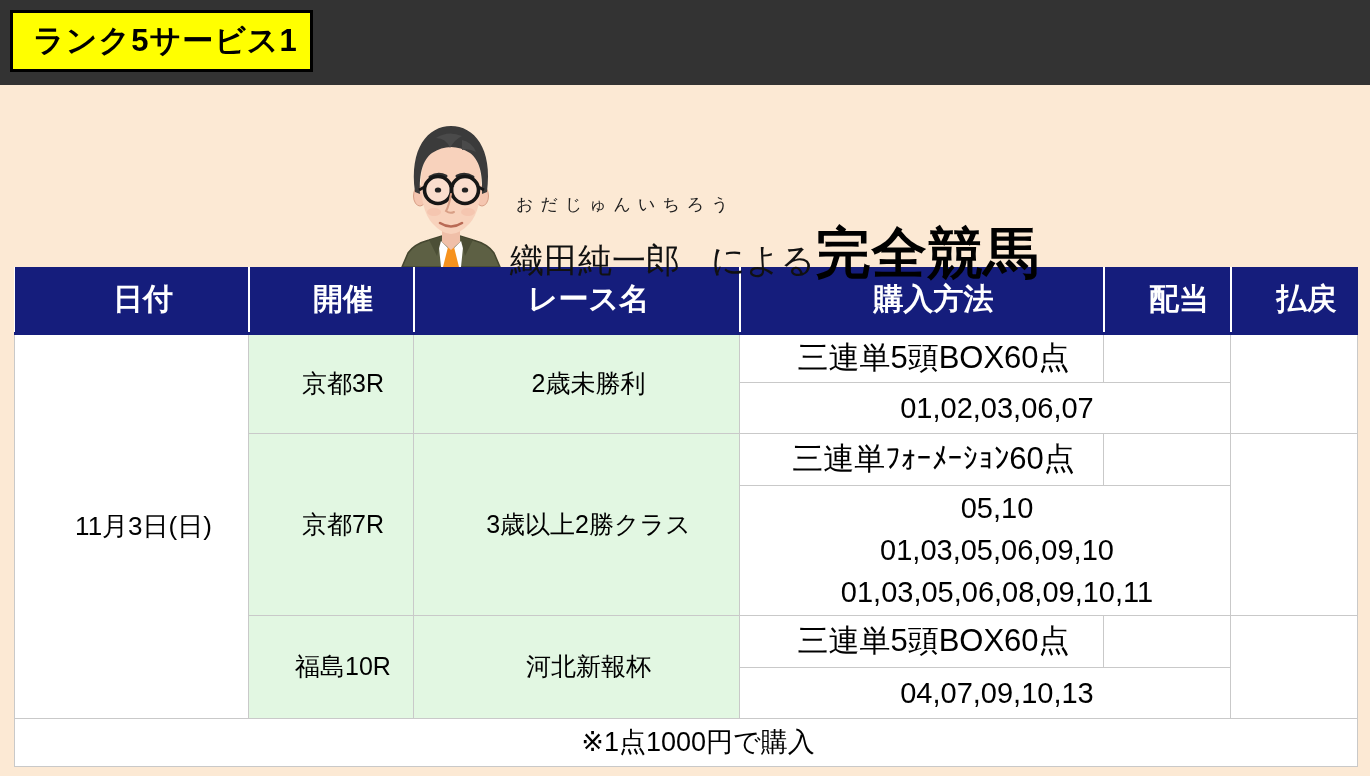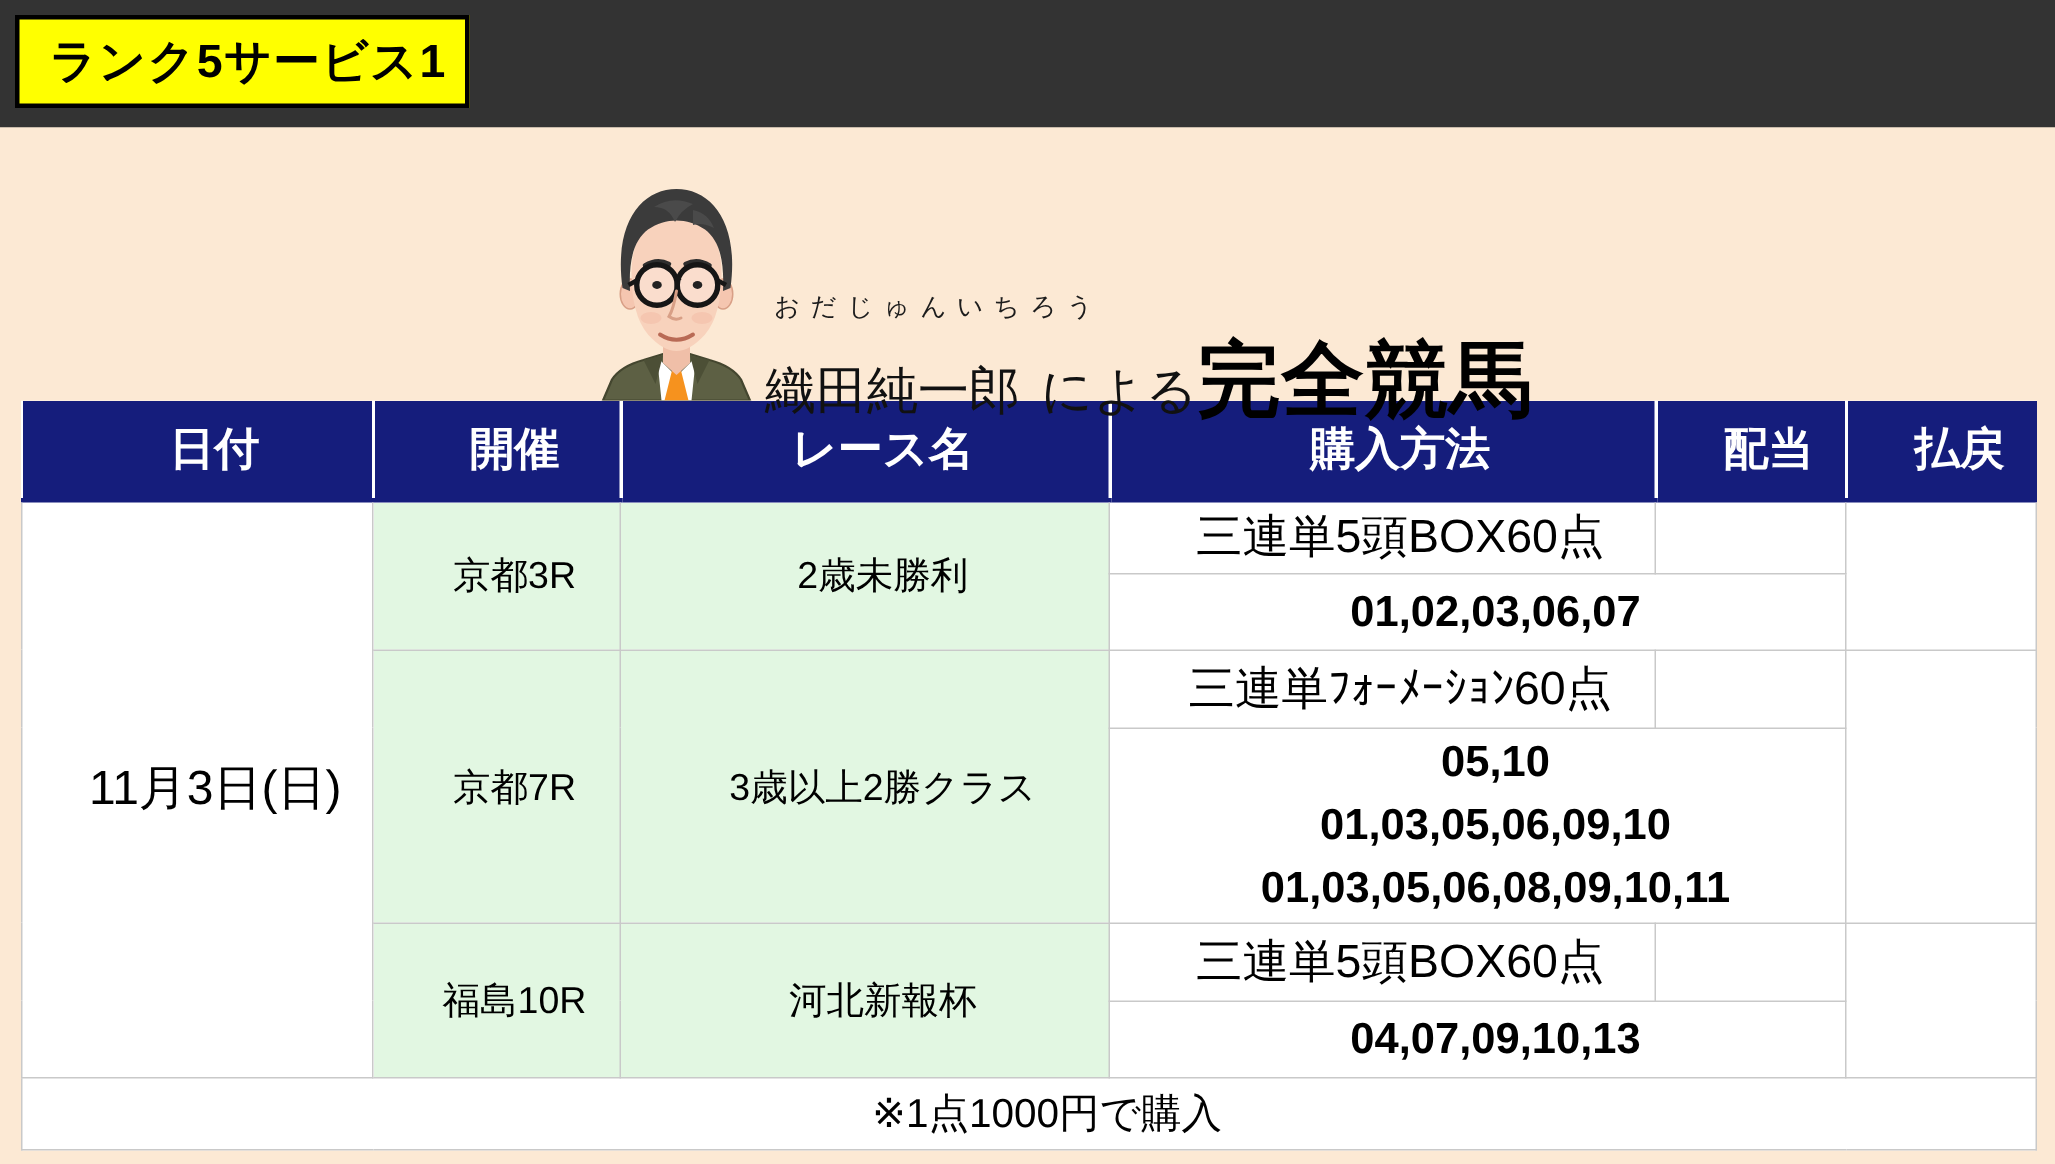--- a/index.html
+++ b/index.html
@@ -33,21 +33,21 @@
   .banner { position: relative; width: 1370px; height: 182px; background: #fce9d4; }
   .avatar { position: absolute; left: 396px; top: 35px; width: 110px; height: 147px; }
   .title-group { position: absolute; left: 510px; top: 108px; white-space: nowrap; }
   .furigana {
     font-size: 17px;
     letter-spacing: 7px;
     color: #1c1c1c;
     margin: 0 0 1px 6px;
   }
   .title-line { font-size: 34px; color: #111111; }
-  .title-line .connector { margin-left: 14px; }
+  .title-line .connector { margin-left: 31px; }
   .title-line .big {
     font-size: 55px;
     font-weight: 900;
     letter-spacing: 1px;
     color: #000000;
   }
 
   
   table.race-table {
     table-layout: fixed;
@@ -74,24 +74,24 @@
   }
   .race-table th:first-child { border-left: none; }
   .race-table th:last-child { border-right: none; }
   .race-table td {
     border: 1px solid #c9c9c9;
     background: #ffffff;
     color: #000000;
     font-size: 25px;
   }
   td.green { background: #e2f7e2; }
-  td.date-cell { font-size: 32px; }
+  td.date-cell { font-size: 26px; }
   td.method-cell { font-size: 31px; }
   td.nums-cell { font-size: 29px; }
-  td.nums-cell .num-line { line-height: 42px; font-weight: bold; }
+  td.nums-cell .num-line { line-height: 42px; }
   tr.rh49 { height: 49px; }
   tr.rh51 { height: 51px; }
   tr.rh52 { height: 52px; }
   tr.rh130 { height: 130px; }
   tr.rh48 { height: 48px; }
   td.footnote-cell { font-size: 27px; }
 </style>
 </head>
 <body>
 

